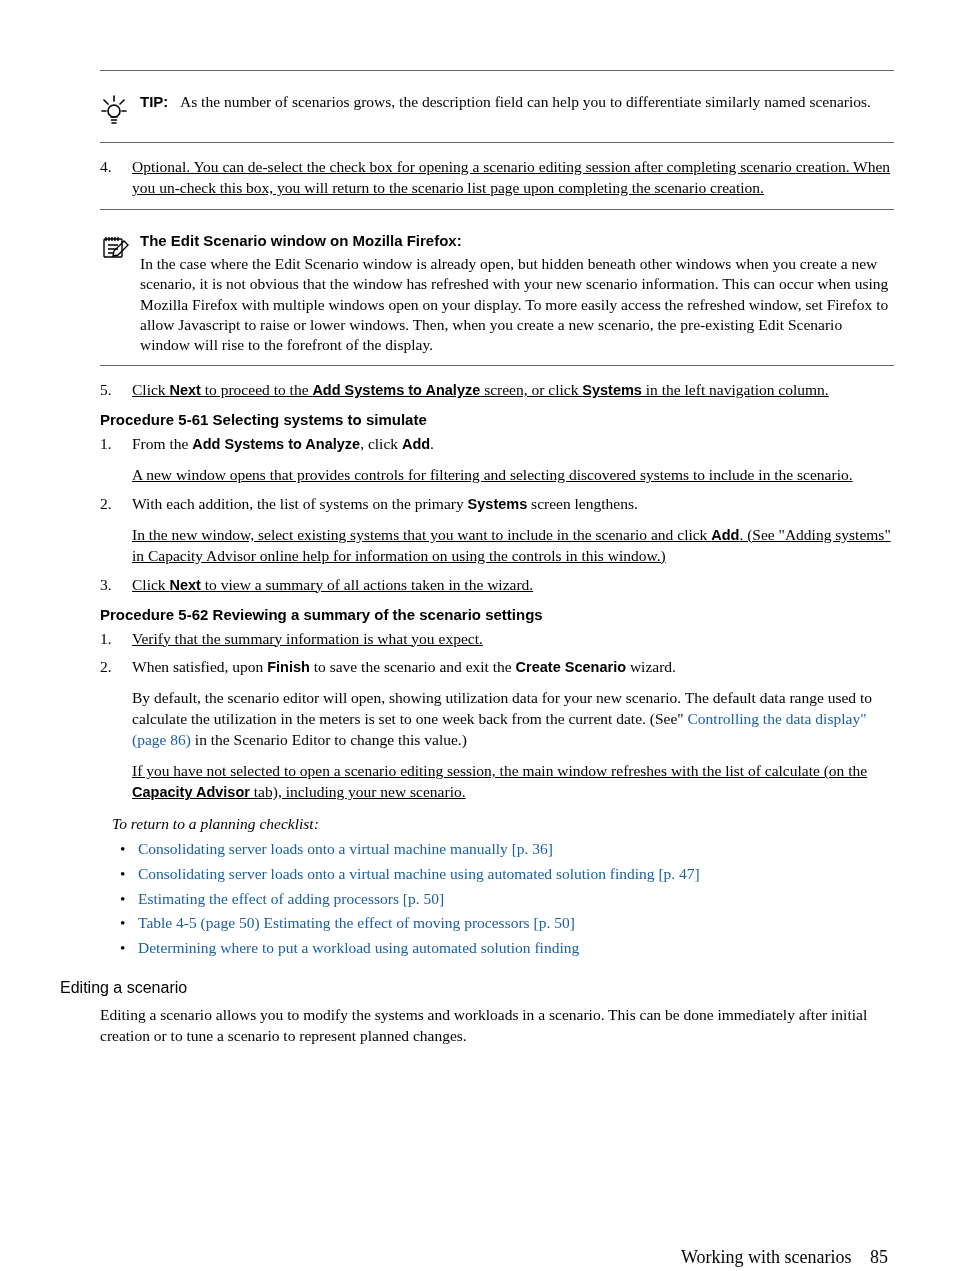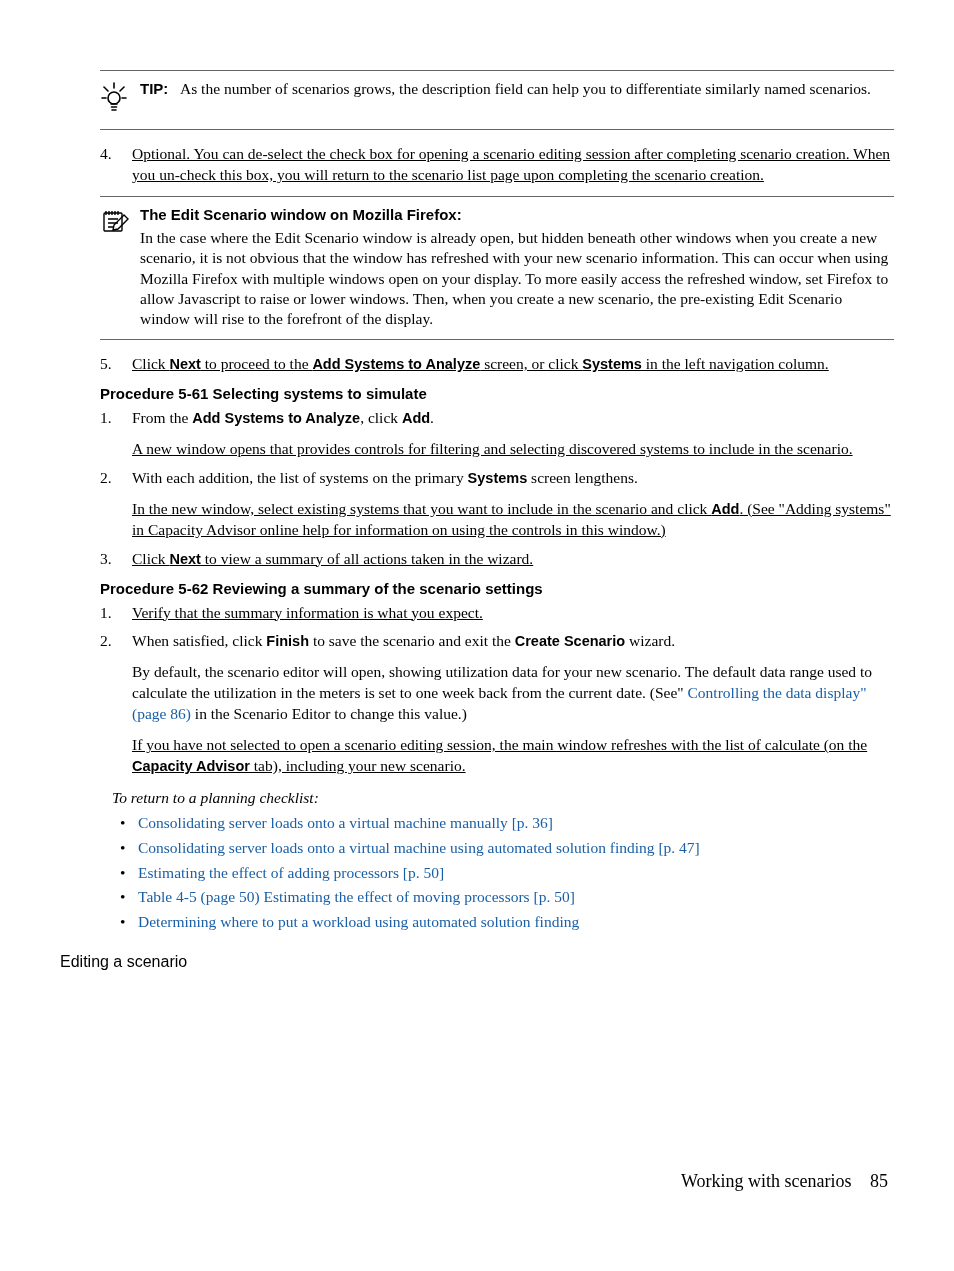--- a/index.html
+++ b/index.html
@@ -13,21 +13,21 @@
   .page {
     padding: 60px 60px 30px 60px;
     position: relative;
     box-sizing: border-box;
   }
   .tip-block, .note-block {
     display: flex;
     margin: 10px 0 14px 40px;
     border-top: 1px solid #666;
     border-bottom: 1px solid #666;
-    padding: 8px 0 10px 0;
+    padding: 21px 0 10px 0;
   }
   .tip-icon, .note-icon {
     width: 40px;
     flex: 0 0 40px;
     text-align: left;
     padding-top: 2px;
   }
   .tip-body, .note-body {
     flex: 1;
     font-size: 15.5px;
@@ -201,36 +201,37 @@
   <ol class="main-list">
     <li>
       <div class="li-num">1.</div>
       <div class="li-body">
         <p>Verify that the summary information is what you expect.</p>
       </div>
     </li>
     <li>
       <div class="li-num">2.</div>
       <div class="li-body">
-        <p><span>When satisfied, click </span><span class="b">Finish</span><span> to save the scenario and exit the </span><span class="b">Create Scenario</span><span> wizard.</span></p>
+        <p><span>When satisfied, upon </span><span class="b">Finish</span><span> to save the scenario and exit the </span><span class="b">Create Scenario</span><span> wizard.</span></p>
         <p><span>By default, the scenario editor will open, showing utilization data for your new scenario. The default data range used to calculate the utilization in the meters is set to one week back from the current date. (See" </span><span class="link">Controlling the data display" (page 86)</span><span> in the Scenario Editor to change this value.)</span></p>
         <p><span>If you have not selected to open a scenario editing session, the main window refreshes with the list of calculate (on the </span><span class="b">Capacity Advisor</span><span> tab), including your new scenario.</span></p>
       </div>
     </li>
   </ol>
 
   <div class="return-line">To return to a planning checklist:</div>
   <ul class="bullets">
     <li><span class="link">Consolidating server loads onto a virtual machine manually [p. 36]</span></li>
     <li><span class="link">Consolidating server loads onto a virtual machine using automated solution finding [p. 47]</span></li>
     <li><span class="link">Estimating the effect of adding processors [p. 50]</span></li>
     <li><span class="link">Table 4-5 (page 50) Estimating the effect of moving processors [p. 50]</span></li>
     <li><span class="link">Determining where to put a workload using automated solution finding</span></li>
   </ul>
 
   <h2 class="section">Editing a scenario</h2>
+  <div class="section-body">Editing a scenario allows you to modify the systems and workloads in a scenario. This can be done immediately after initial creation or to tune a scenario to represent planned changes.</div>
 
   <div class="footer">
     <span>Working with scenarios</span>
     <span class="pnum">85</span>
   </div>
 
 </div>
 
 </body></html>

